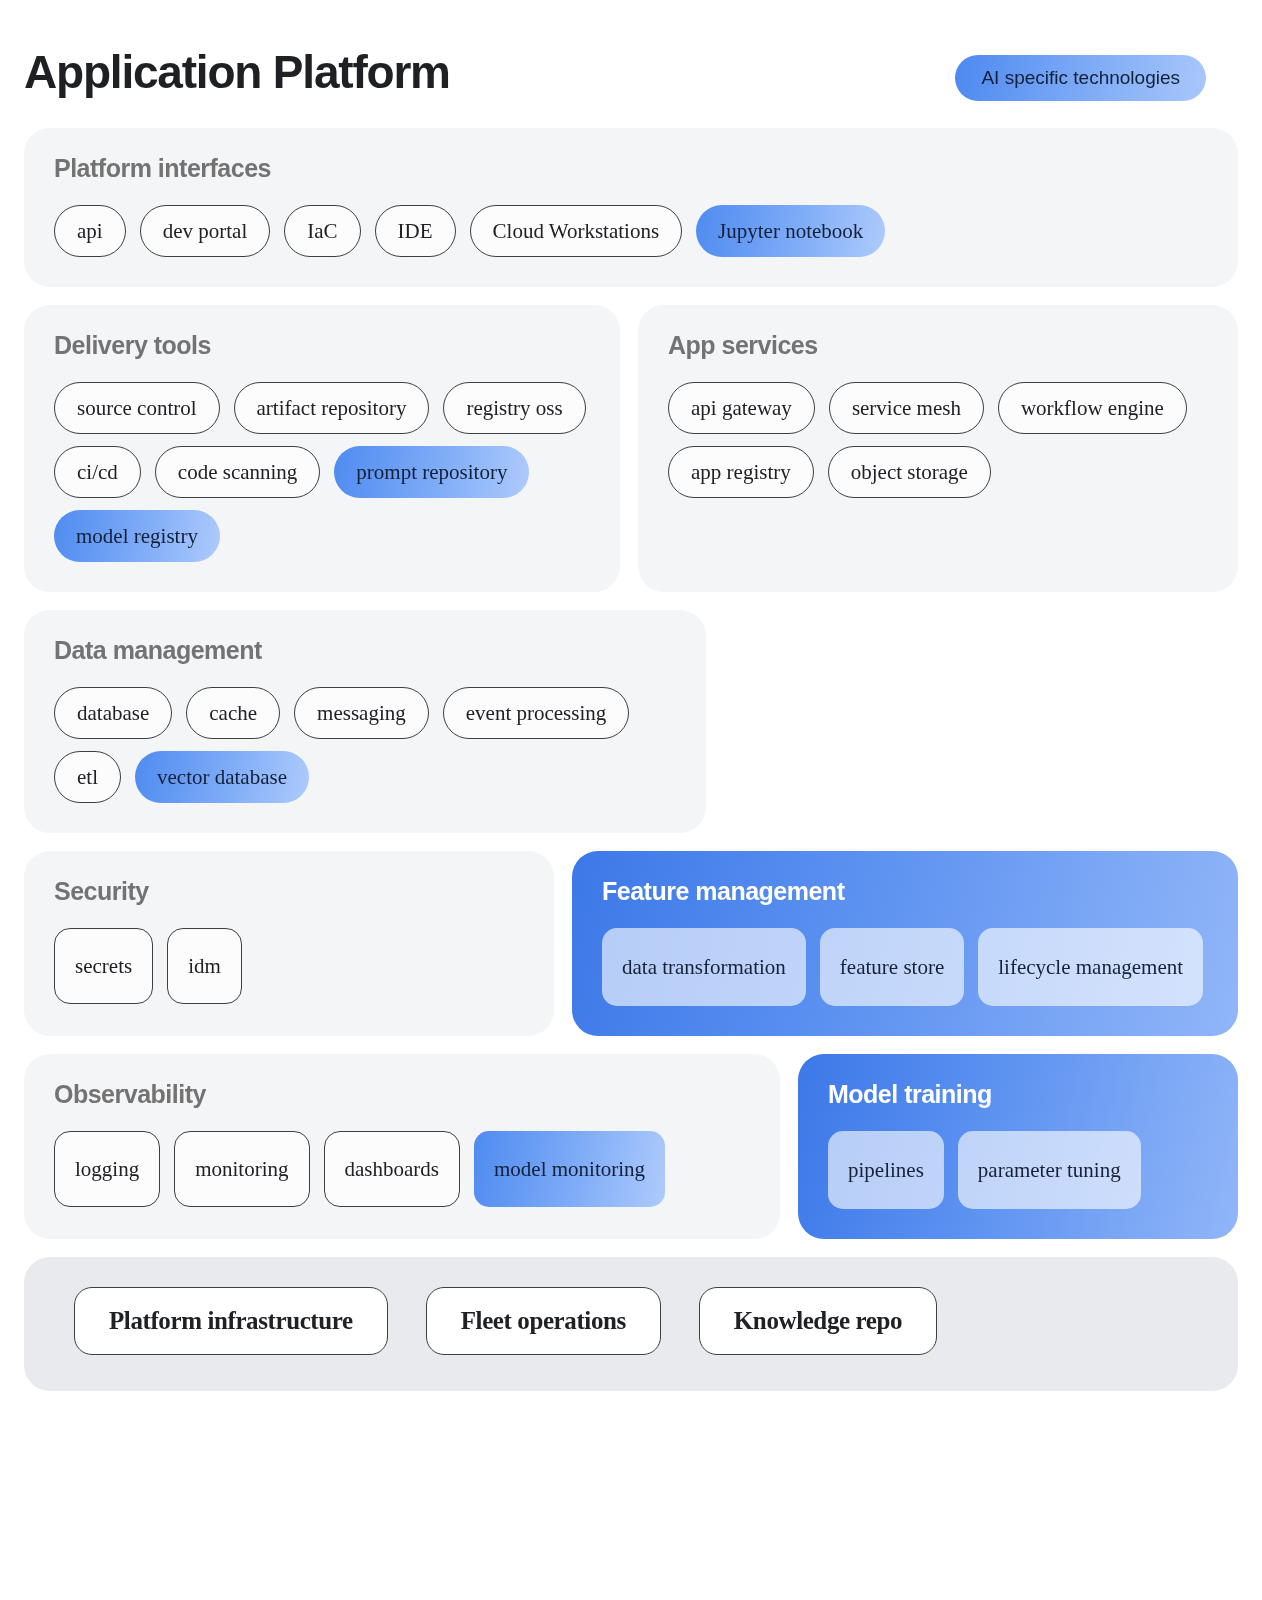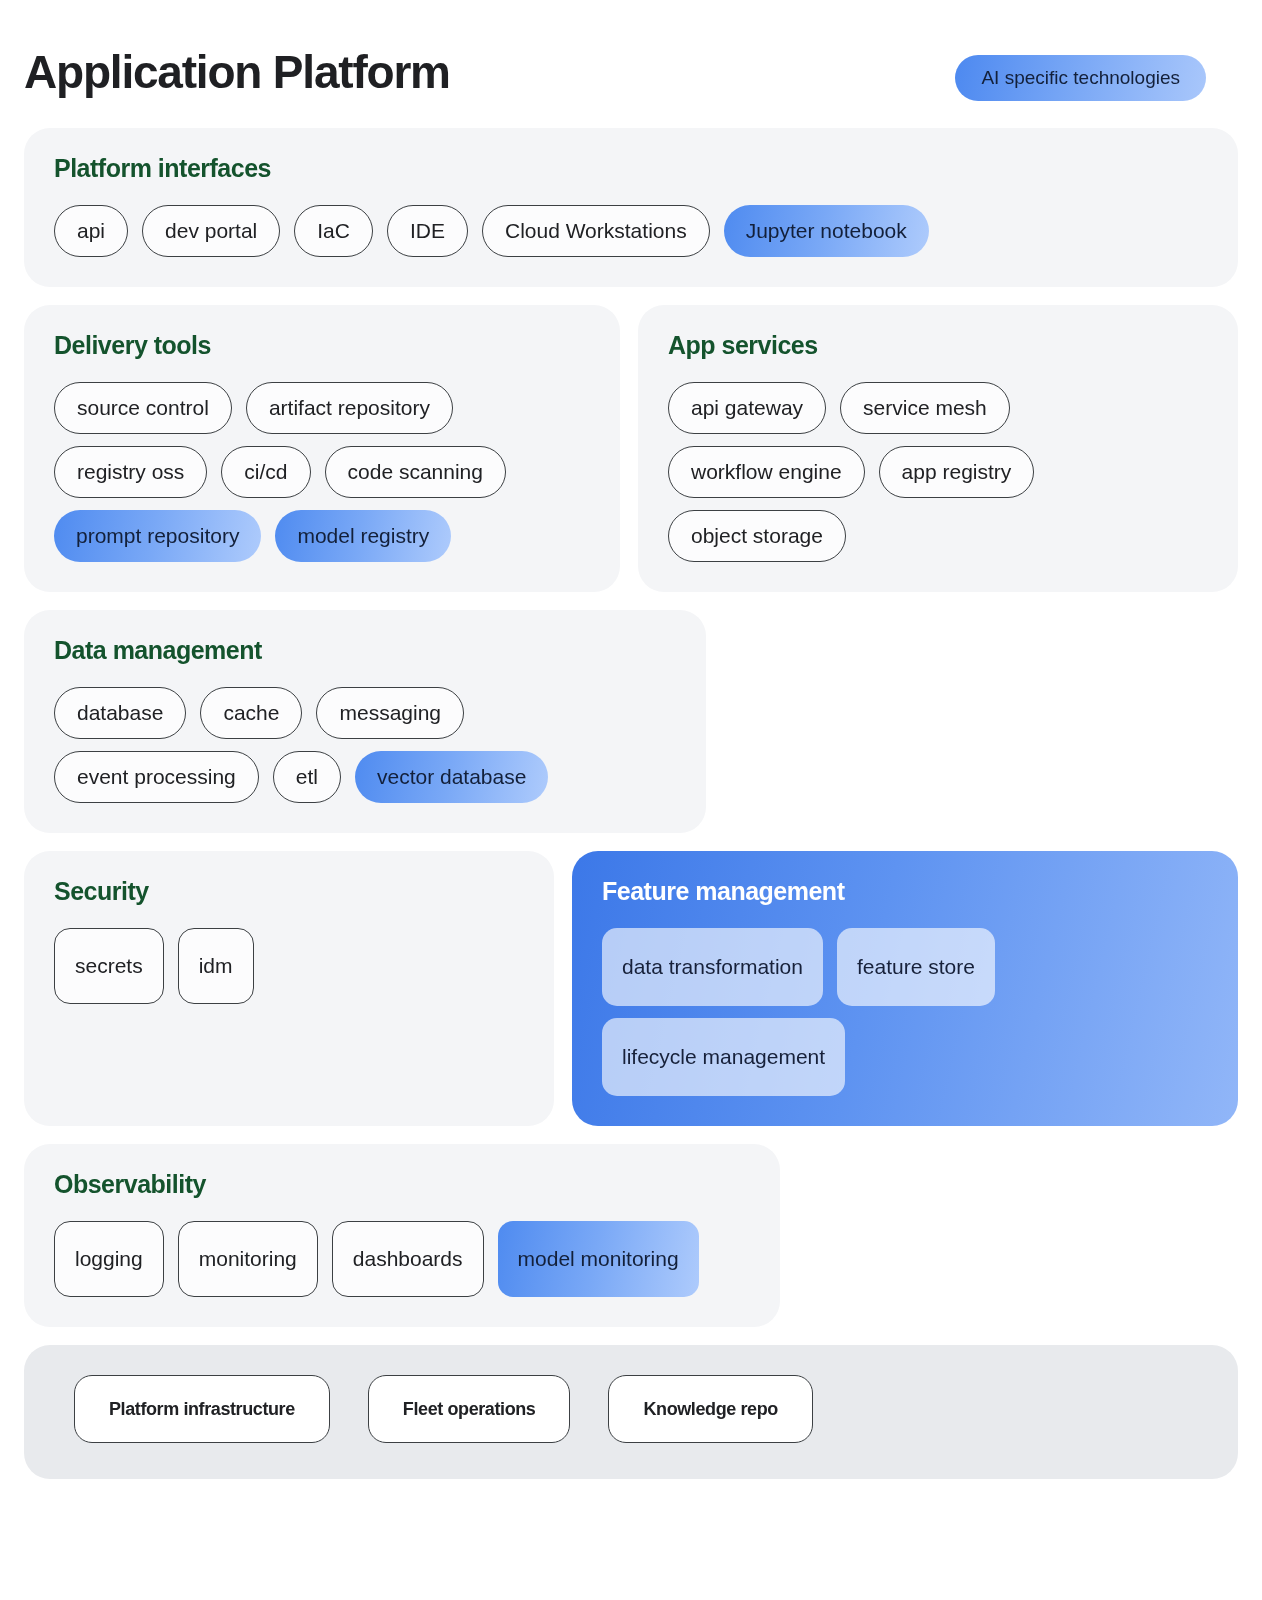--- a/index.html
+++ b/index.html
@@ -65,21 +65,21 @@
   .card.gray-dark { background: #e8eaed; }
 
   .card.blue {
     background: linear-gradient(103deg, #3c78e8 0%, #5e93f1 45%, #91b6f8 100%);
   }
 
   .card-title {
     font-size: 25px;
     font-weight: 700;
     letter-spacing: -0.5px;
-    color: #14532d;
+    color: #737373;
     margin-bottom: 22px;
     white-space: nowrap;
   }
   .card.blue .card-title { color: #ffffff; }
 
   .pill-wrap {
     display: flex;
     flex-wrap: wrap;
     gap: 12px 14px;
     align-items: stretch;
@@ -93,20 +93,21 @@
     align-items: center;
     justify-content: center;
     text-align: center;
     background: #fcfcfd;
     border: 1.6px solid #3c4043;
     border-radius: 26px;
     font-size: 21px;
     line-height: 1.15;
     color: #202124;
     white-space: nowrap;
+    font-family: Liberation Serif, serif;
   }
   .pill.two-line {
     white-space: normal;
     border-radius: 16px;
     min-height: 76px;
     padding: 8px 20px;
   }
 
   
   .pill.ai {
@@ -127,21 +128,21 @@
     padding: 8px 20px;
   }
 
   
   .pill.foundation {
     min-height: 68px;
     padding: 6px 34px;
     border-radius: 18px;
     border: 1.6px solid #3c4043;
     background: #ffffff;
-    font-size: 18px;
+    font-size: 25px;
     font-weight: 700;
     letter-spacing: -0.4px;
   }
 
   
   .grow { flex: 1 1 auto; }
   .w-interfaces { width: 100%; }
   .w-delivery   { width: 596px; }
   .w-appsvc     { width: 590px; }
   .w-datamgmt   { width: 682px; }
@@ -248,20 +249,27 @@
     <div class="card w-observ">
       <div class="card-title">Observability</div>
       <div class="pill-wrap">
         <div class="pill two-line">logging</div>
         <div class="pill two-line">monitoring</div>
         <div class="pill two-line">dashboards</div>
         <div class="pill ai two-line">model monitoring</div>
       </div>
     </div>
 
+    <div class="card blue w-training grow">
+      <div class="card-title">Model training</div>
+      <div class="pill-wrap">
+        <div class="pill on-blue">pipelines</div>
+        <div class="pill on-blue">parameter tuning</div>
+      </div>
+    </div>
   </div>
 
   <div class="row row-bottom">
     <div class="card gray-dark w-foundation">
       <div class="foundation-wrap">
         <div class="pill foundation">Platform infrastructure</div>
         <div class="pill foundation">Fleet operations</div>
         <div class="pill foundation">Knowledge repo</div>
       </div>
     </div>

